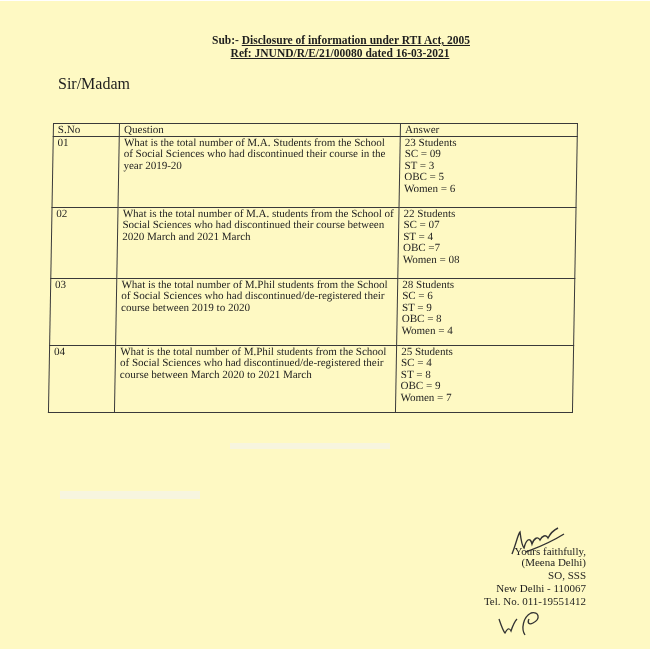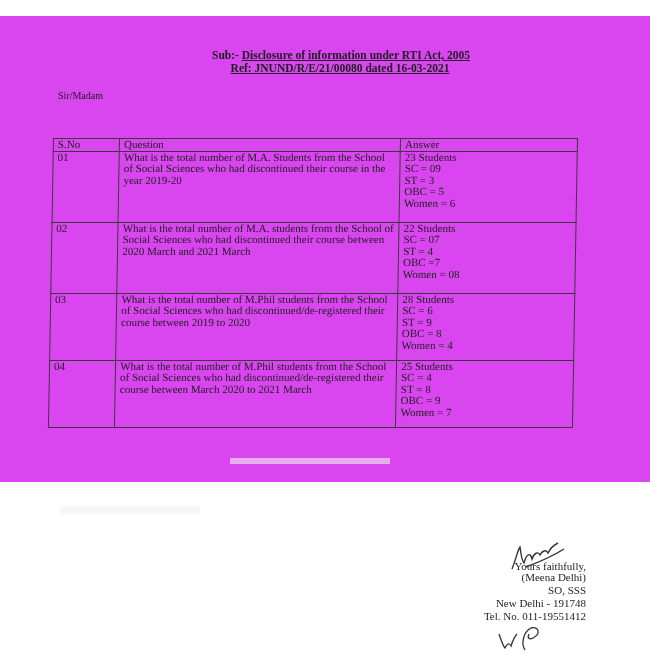--- a/index.html
+++ b/index.html
@@ -10,40 +10,40 @@
     body {
       width: 650px;
       height: 654px;
       position: relative;
       overflow: hidden;
       font-family: "Liberation Serif", "DejaVu Serif", serif;
       color: #1e1e1e;
     }
     .page {
       position: absolute;
-      left: 0; top: 16px;
-      width: 650px; height: 466px;
-      background: #d946ef;
+      left: 0; top: 1px;
+      width: 650px; height: 648px;
+      background: #fef9c3;
     }
     .subject {
       position: absolute;
       left: 0; top: 33px;
       width: 650px;
       text-align: center;
       font-weight: bold;
       font-size: 11.5px;
       line-height: 13px;
     }
     .subject .line1 { padding-left: 32px; }
     .subject .line2 { padding-left: 30px; }
     .subject u { text-decoration: underline; }
     .salutation {
       position: absolute;
       left: 58px; top: 74px;
-      font-size: 10px;
+      font-size: 16px;
     }
     table.rti {
       position: absolute;
       left: 53px; top: 122px;
       width: 525px;
       border-collapse: collapse;
       font-size: 11px;
       line-height: 11.5px;
       transform: skewX(-1deg);
       transform-origin: top left;
@@ -171,21 +171,21 @@
 
   <div class="signoff yours">Yours faithfully,</div>
 
   <svg class="signature" viewBox="0 0 60 30">
     <path d="M4 28 C8 18, 10 8, 12 6 C13 14, 14 20, 16 22 C18 14, 22 10, 24 18 C26 12, 30 10, 32 14 C34 10, 38 8, 40 12 C42 8, 46 4, 50 2 M18 26 C28 22, 40 18, 56 8" fill="none" stroke="#333" stroke-width="1.4"></path>
   </svg>
 
   <div class="signoff sig-block">
     <div>(Meena Delhi)</div>
     <div>SO, SSS</div>
-    <div>New Delhi - 191748</div>
+    <div>New Delhi - 110067</div>
     <div>Tel. No. 011-19551412</div>
   </div>
 
   <svg class="initials" viewBox="0 0 50 28">
     <path d="M4 10 C6 16, 8 22, 10 24 C12 20, 14 18, 16 22 C18 16, 20 12, 22 10" fill="none" stroke="#333" stroke-width="1.3"></path>
     <path d="M30 26 C26 20, 28 8, 36 4 C44 2, 46 10, 38 14 C34 16, 32 14, 34 10" fill="none" stroke="#333" stroke-width="1.3"></path>
   </svg>
 
 </div>
 

